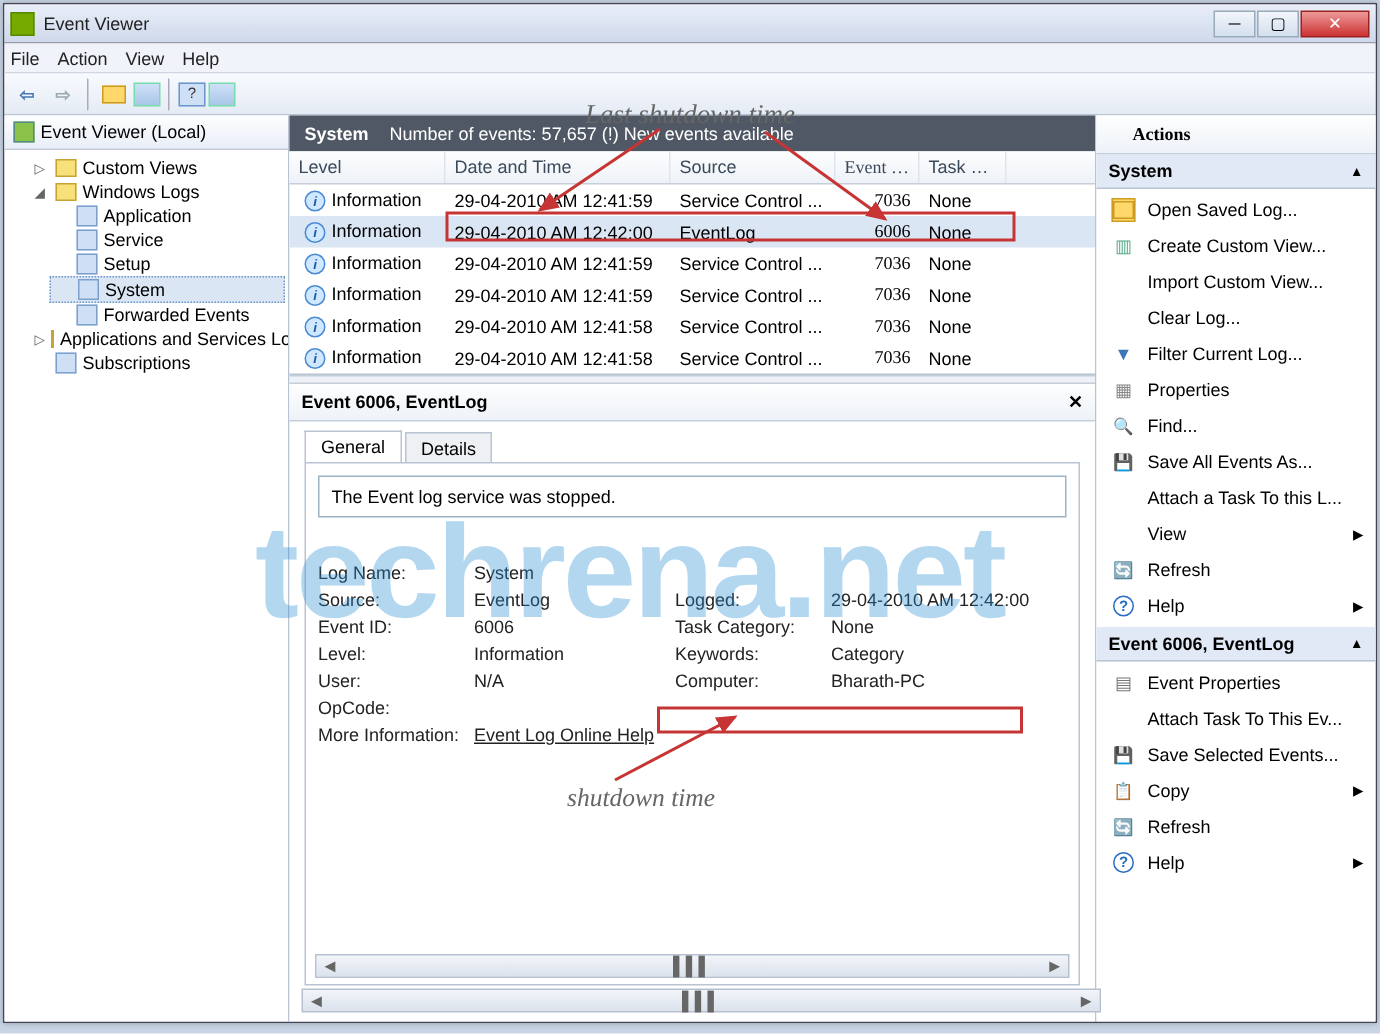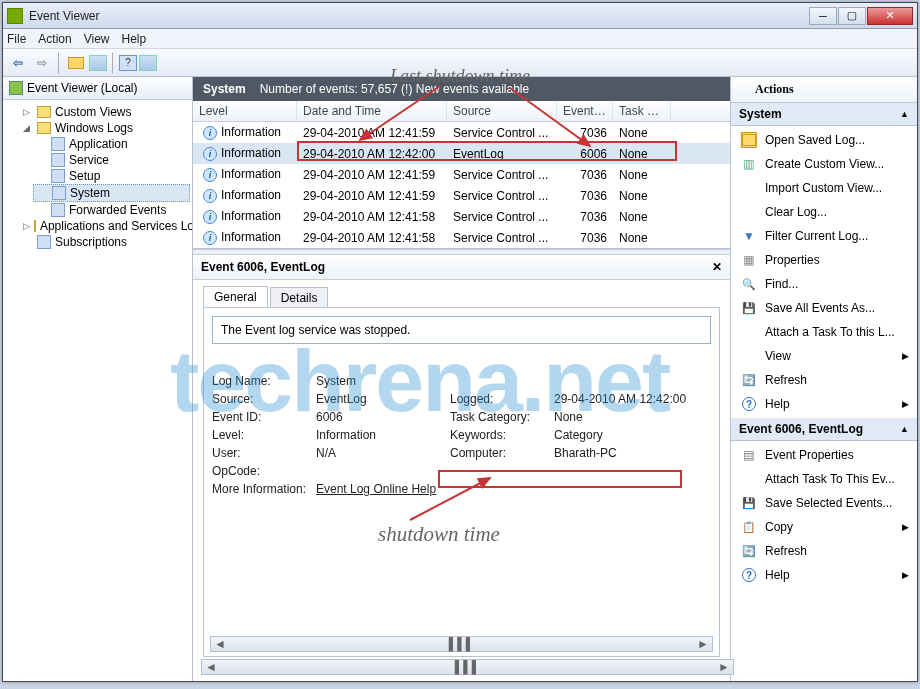--- a/index.html
+++ b/index.html
@@ -38,21 +38,21 @@
 .tree .lvl1 { margin-left: 14px; }
 .tree .lvl2 { margin-left: 28px; }
 
 .centerpane { flex: 1; display: flex; flex-direction: column; border-right: 1px solid #b9c4d3; min-width: 0; }
 .dark-hdr { background: #4f5864; color: #fff; padding: 5px 10px; font-size: 12px; display: flex; gap: 14px; }
 .dark-hdr b { font-weight: 600; }
 
 .listwrap { background: #fff; border-bottom: 1px solid #b9c4d3; position: relative; }
 .listhdr { display: flex; background: linear-gradient(#fdfefe,#eef2f8); border-bottom: 1px solid #c6ced9; }
 .listhdr span, .row span { padding: 3px 6px; font-size: 12px; overflow: hidden; text-overflow: ellipsis; white-space: nowrap; }
-.c-lvl { width: 104px; } .c-dt { width: 150px; } .c-src { width: 110px; } .c-eid { width: 56px; text-align: right; } .c-tc { width: 58px; }
+.c-lvl { width: 104px; } .c-dt { width: 150px; } .c-src { width: 110px; } .c-eid { width: 56px; text-align: right; font-family: Liberation Serif, serif; } .c-tc { width: 58px; }
 .listhdr span { border-right: 1px solid #dfe4ec; color: #3a4a5a; }
 .row { display: flex; align-items: center; }
 .row .info-ico { width: 14px; height: 14px; border-radius: 50%; background: #cfe8ff; border: 1px solid #4a8ad4; margin-left: 4px; margin-right: 4px; display: inline-flex; align-items: center; justify-content: center; font-size: 9px; font-style: italic; font-weight: bold; color: #1f5aa4; }
 .row.sel { background: #dbe6f4; }
 .hl-red { position: absolute; border: 2px solid #c63434; pointer-events: none; }
 
 .splitter { height: 6px; background: #eef2f8; border-top: 1px solid #c6ced9; border-bottom: 1px solid #c6ced9; }
 
 .detailpane { flex: 1; background: #fff; display: flex; flex-direction: column; min-height: 0; }
 .detail-hdr { background: linear-gradient(#fdfefe,#eef2f8); border-bottom: 1px solid #c6ced9; padding: 5px 8px; display: flex; justify-content: space-between; font-weight: 600; }
@@ -393,21 +393,21 @@
             <span>Help</span>
             <span class="submenu-arrow">▶</span>
           </div>
         </div>
     </div>
   </div>
 </div>
 
 <div class="watermark">techrena.net</div>
 <div class="anno" style="left:390px;top:66px;">Last shutdown time</div>
-<div class="anno" style="left:378px;top:522px;font-size:21px;">shutdown time</div>
+<div class="anno" style="left:378px;top:522px;font-size:17px;">shutdown time</div>
 
 <svg class="arrow-svg" style="left:310px;top:80px;" width="160" height="80">
   <defs>
       <marker id="ah1" markerWidth="8" markerHeight="8" refX="6" refY="3" orient="auto">
         <path d="M0,0 L7,3 L0,6 Z" fill="#c63434"></path>
       </marker>
     </defs>
   <line x1="130" y1="6" x2="50" y2="60" stroke="#c63434" stroke-width="2" marker-end="url(#ah1)"></line>
 </svg>
 <svg class="arrow-svg" style="left:500px;top:82px;" width="120" height="75">

